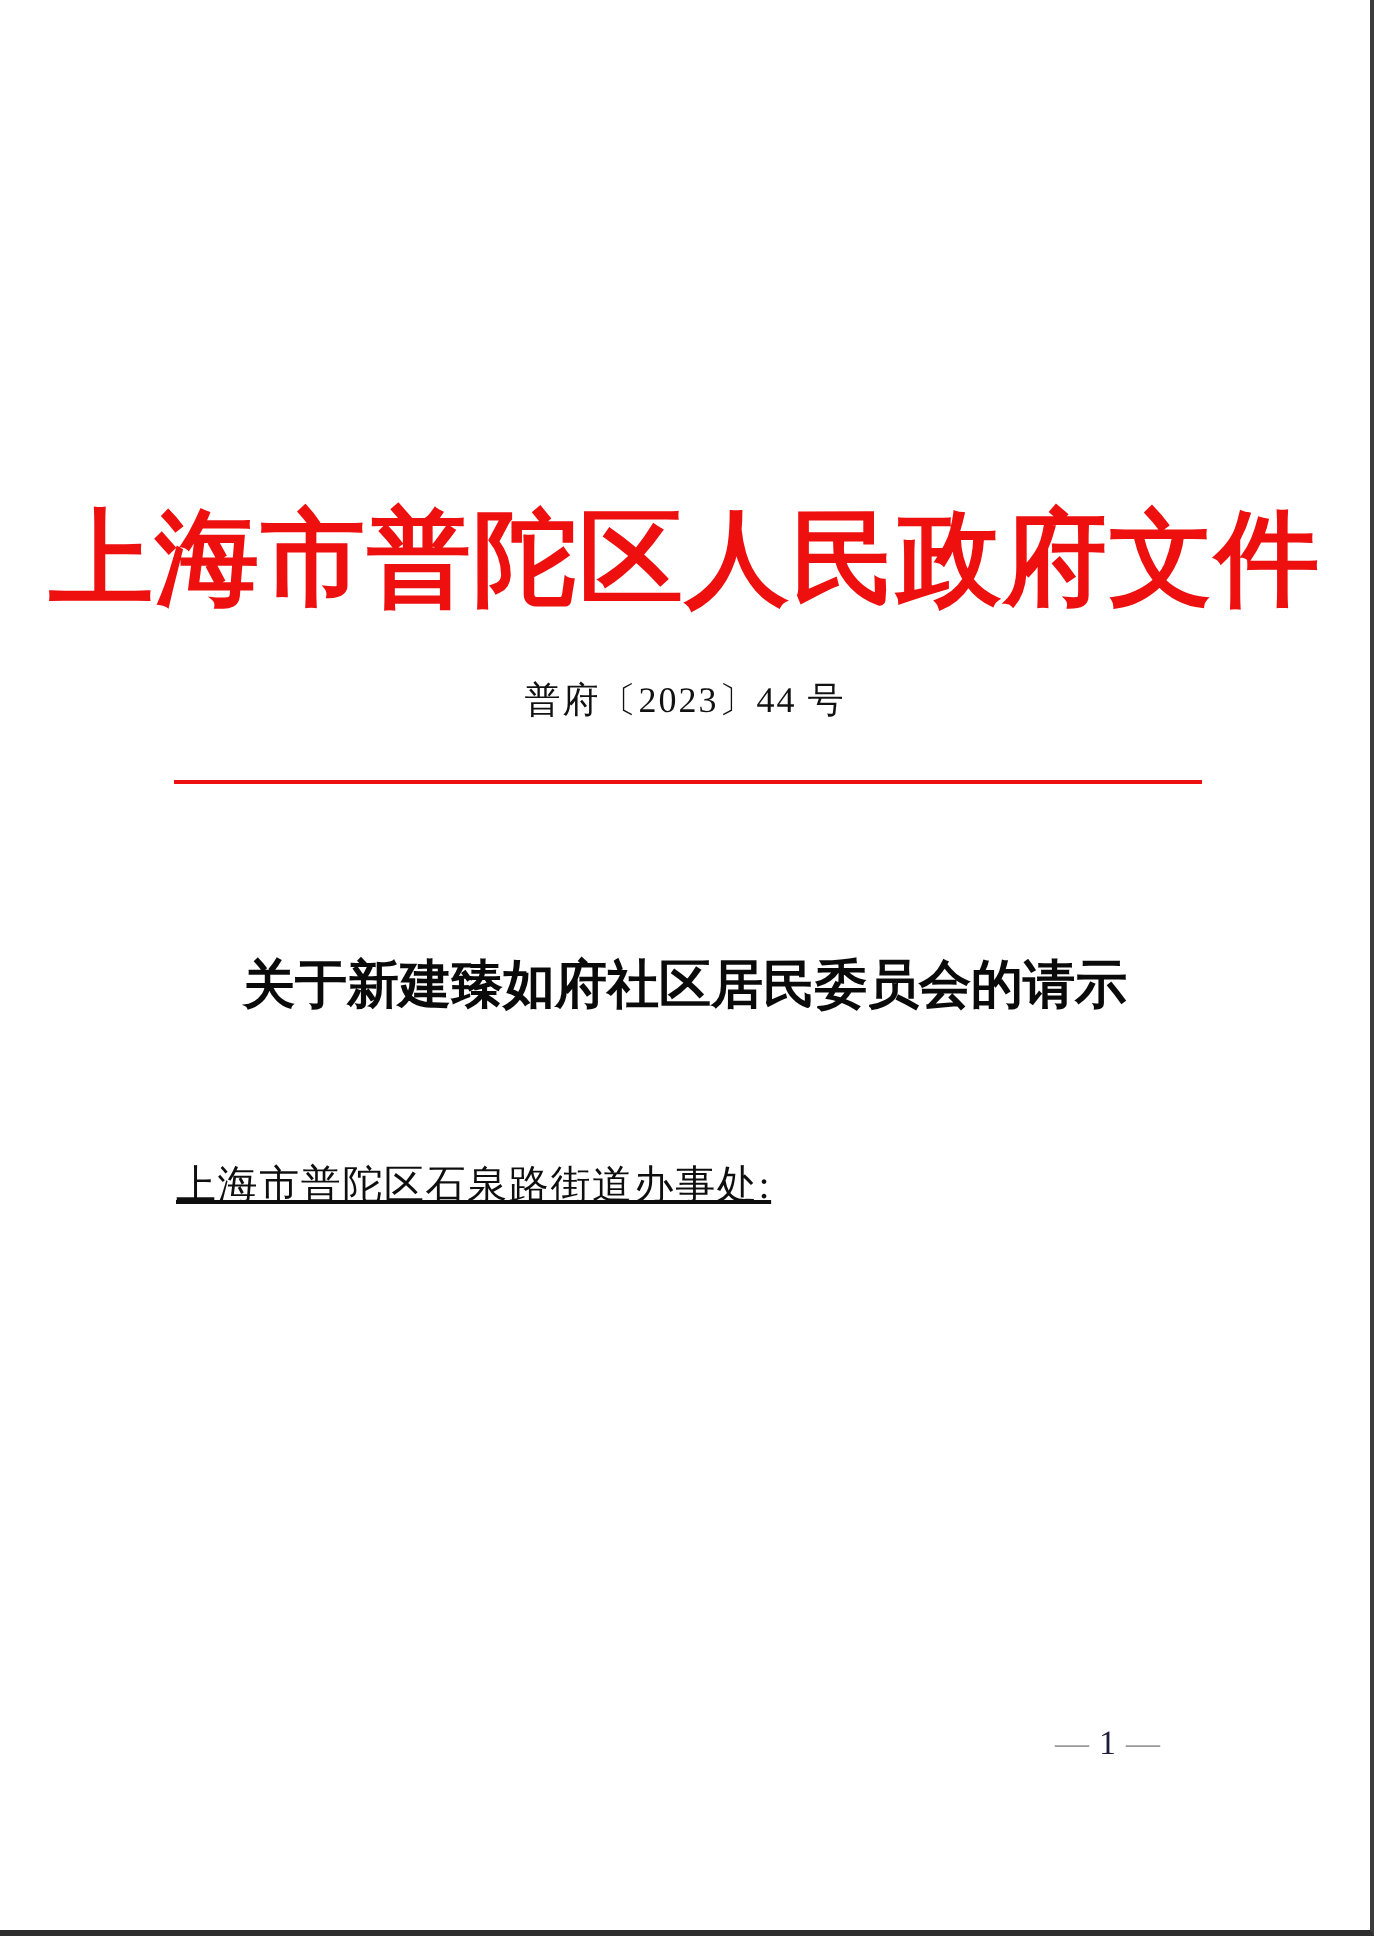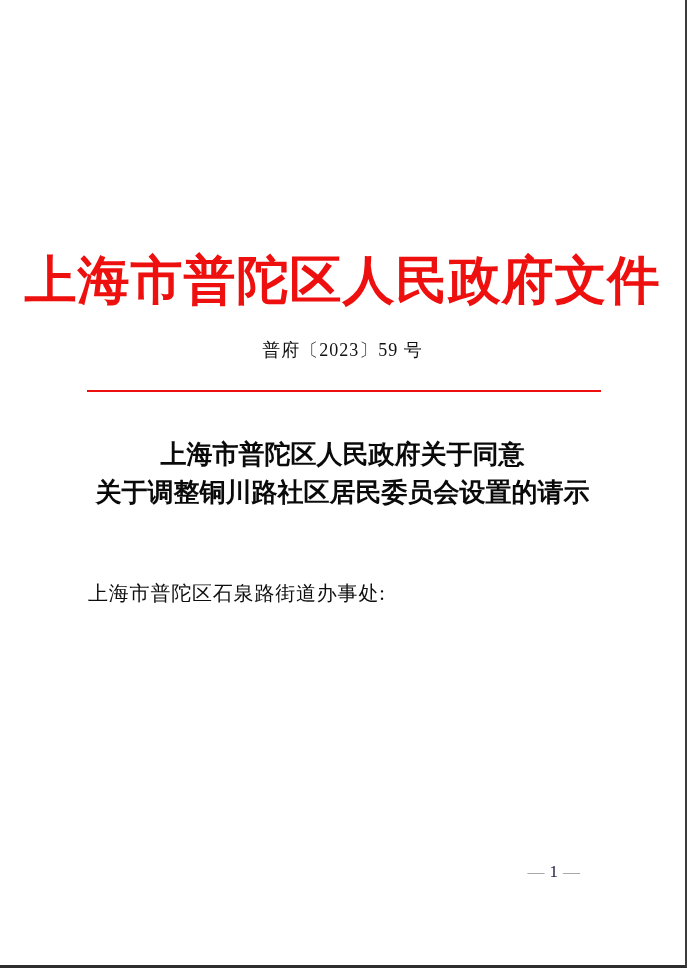--- a/index.html
+++ b/index.html
@@ -63,20 +63,21 @@
   .body-text {
     position: absolute;
     top: 576px;
     left: 88px;
     width: 514px;
     font-size: 20px;
     line-height: 35px;
     letter-spacing: 0.8px;
     text-align: justify;
     color: #0e0e0e;
+    text-decoration: underline;
   }
   .body-text p {
     margin: 0;
   }
   .body-text p.indented {
     text-indent: 2em;
   }
   .footer-pagenum {
     position: absolute;
     top: 862px;
@@ -92,27 +93,27 @@
     color: #1d1d3a;
   }
 </style>
 </head>
 <body>
 
 <div class="page">
 
   <div class="letterhead" style="color: rgb(238, 15, 15);">上海市普陀区人民政府文件</div>
 
-  <div class="doc-number">普府〔2023〕59 号</div>
+  <div class="doc-number">普府〔2023〕44 号</div>
 
   <div class="red-rule" style="background-color: rgb(238, 15, 15);"></div>
 
   <h1 class="doc-title">
-    <span>上海市普陀区人民政府关于同意</span><br>
-    <span>关于调整铜川路社区居民委员会设置的请示</span>
+    <br>
+    <span>关于新建臻如府社区居民委员会的请示</span>
   </h1>
 
   <div class="body-text">
     <p>上海市普陀区石泉路街道办事处:</p>
   </div>
 
   <div class="footer-pagenum">
     <span class="dash">—</span><span class="num">1</span><span class="dash">—</span>
   </div>
 

